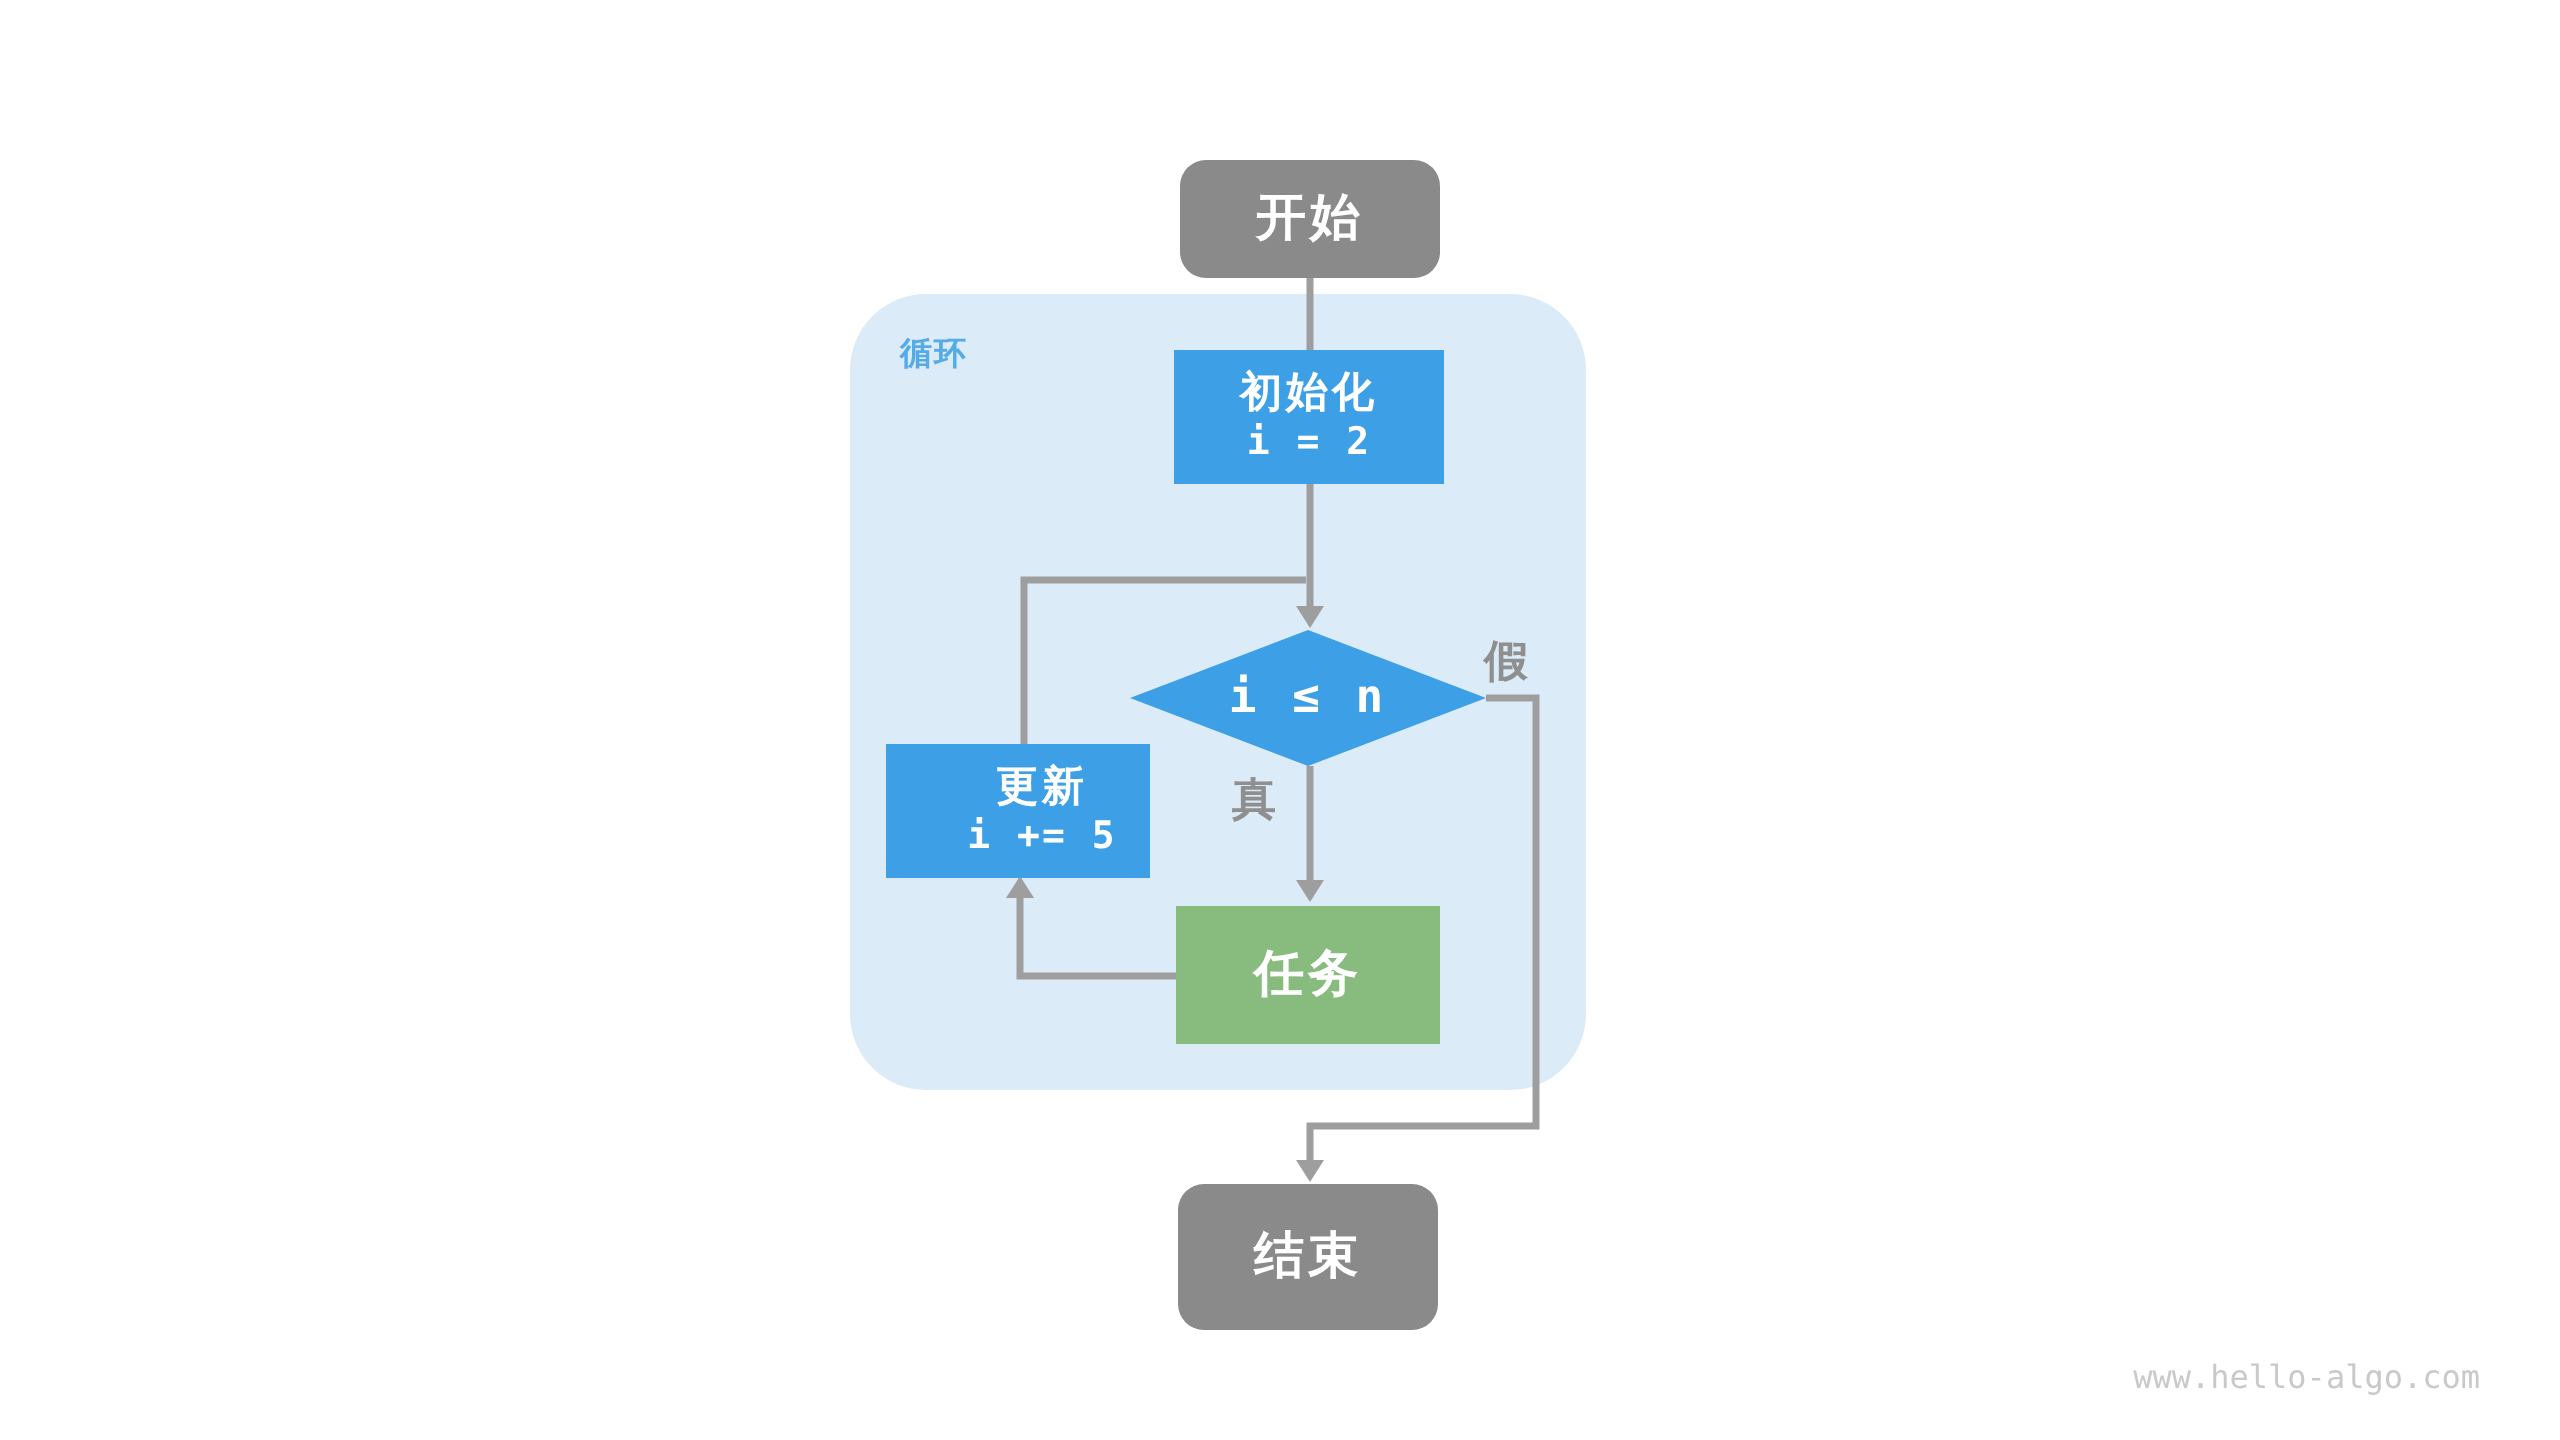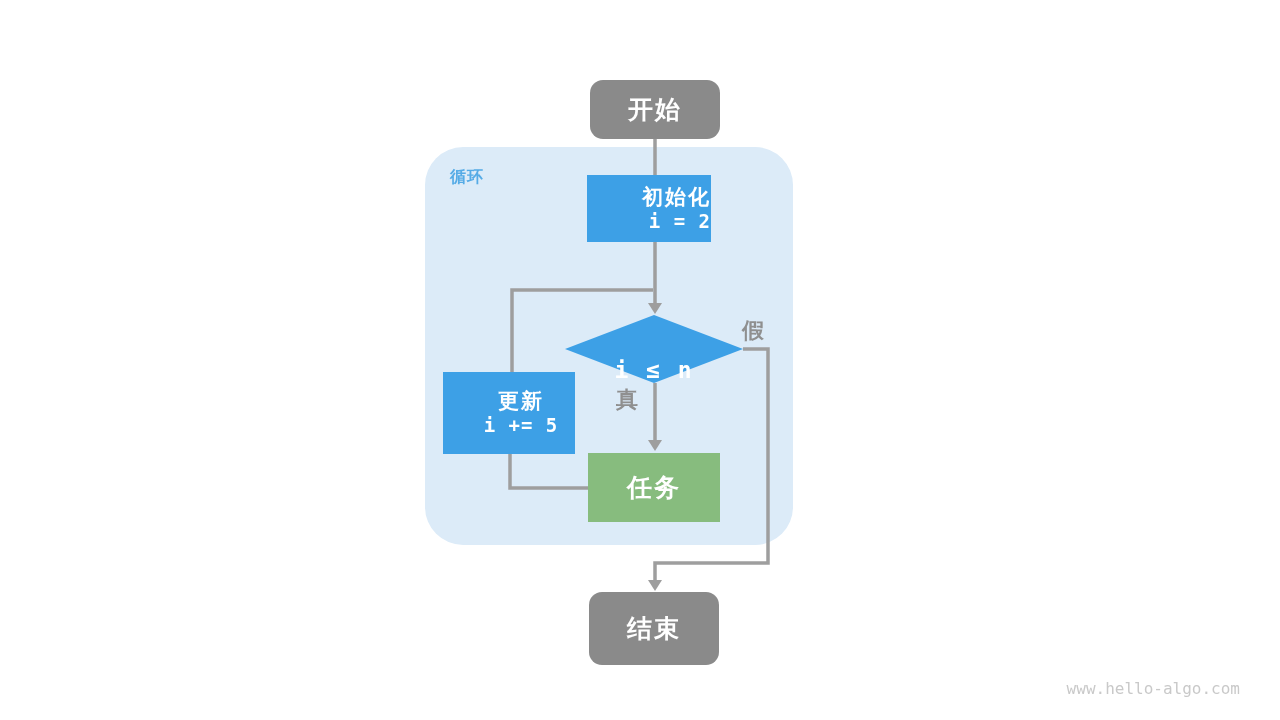--- a/index.html
+++ b/index.html
@@ -71,32 +71,32 @@
     font-weight: bold;
     letter-spacing: 1px;
   }
   .terminal {
     background: var(--node-gray, #8a8a8a);
     border-radius: 13px;
   }
   .node-start { left: 590px; top: 53px;  width: 130px; height: 59px; margin-top: 27px; }
   .node-end   { left: 589px; top: 592px; width: 130px; height: 73px; }
   .process { background: var(--node-blue, #3da0e6); }
-  .node-init   { left: 587px; top: 175px; width: 124px; height: 67px; align-items: flex-end; }
-  .node-update { left: 443px; top: 372px; width: 132px; height: 82px; padding-left: 24px; }
+  .node-init   { left: 587px; top: 175px; width: 135px; height: 67px; }
+  .node-update { left: 443px; top: 372px; width: 132px; height: 67px; padding-left: 24px; }
   .node-task {
     left: 588px; top: 453px; width: 132px; height: 69px;
     background: var(--node-green, #87bc7e);
   }
   .diamond-text {
     position: absolute;
     left: 565px; top: 315px;
     width: 178px; height: 68px;
     display: flex;
-    align-items: flex-end;
+    align-items: center;
     justify-content: center;
     color: #ffffff;
     font-family: "DejaVu Sans Mono", "Liberation Mono", monospace;
     font-size: 23px;
     font-weight: bold;
     letter-spacing: 2px;
     z-index: 3;
   }
   .edge-label {
     position: absolute;

